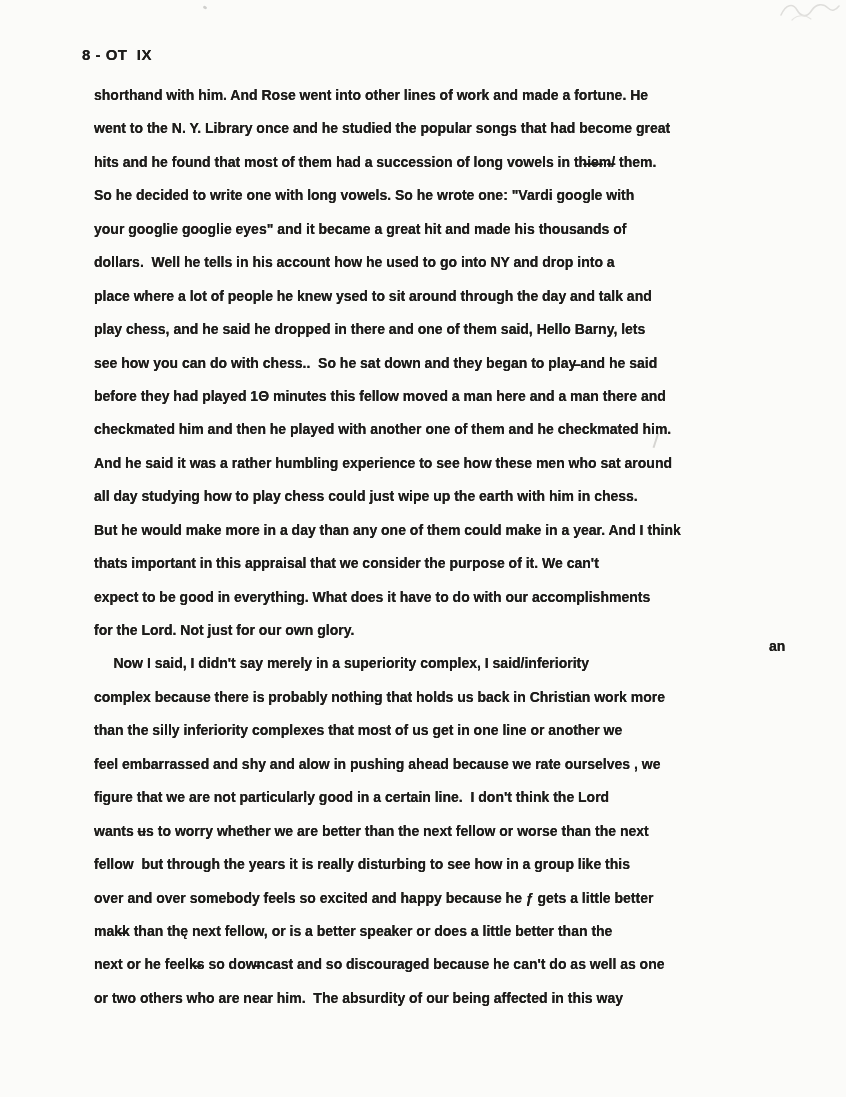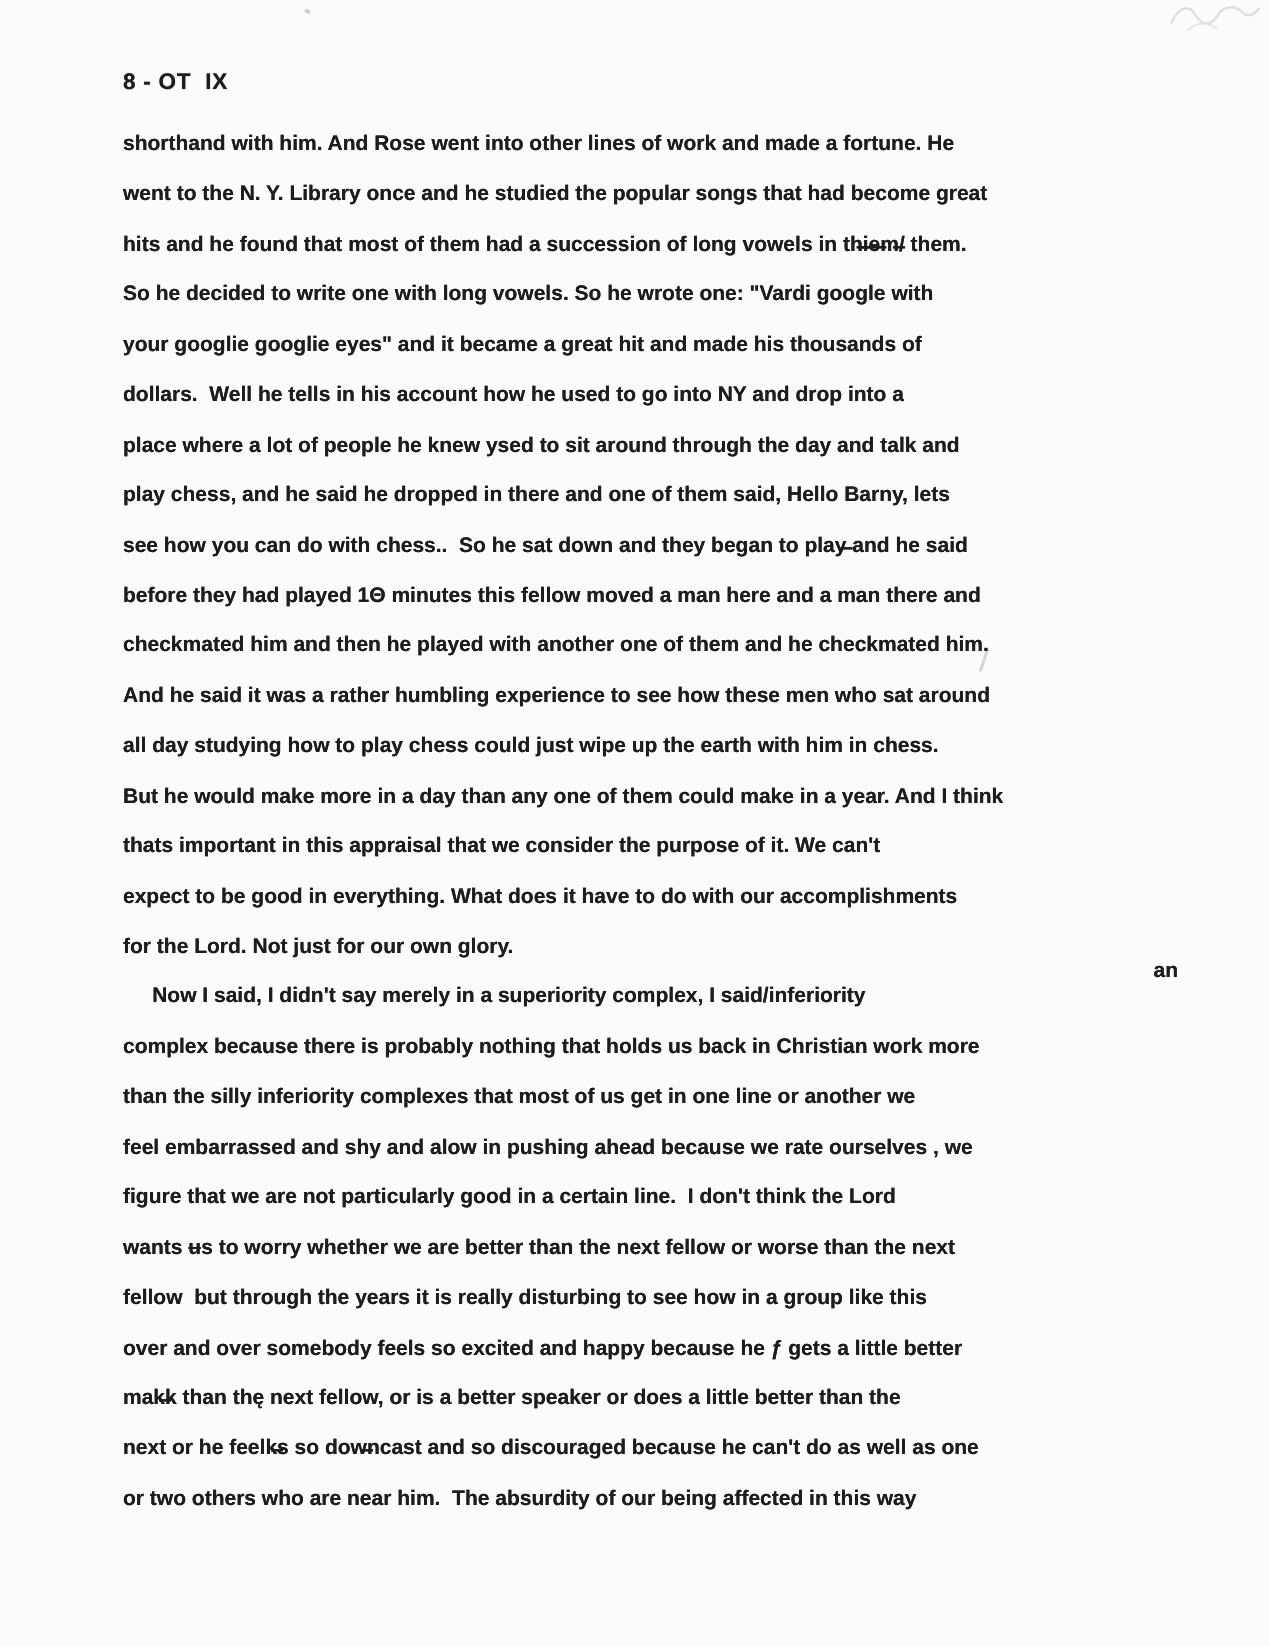--- a/index.html
+++ b/index.html
@@ -33,20 +33,21 @@
     top: 79px;
     width: 760px;
     font-size: 14px;
     font-weight: bold;
     line-height: 33.45px;
     white-space: pre;
     text-shadow: 0 0 0.4px currentColor;
   }
   .line {
     height: 33.45px;
+    margin-left: 12px;
   }
   .insertion {
     position: absolute;
     left: 735px;
     top: 638px;
     font-size: 14px;
     font-weight: bold;
     text-shadow: 0 0 0.4px currentColor;
     margin-left: 34px;
   }

